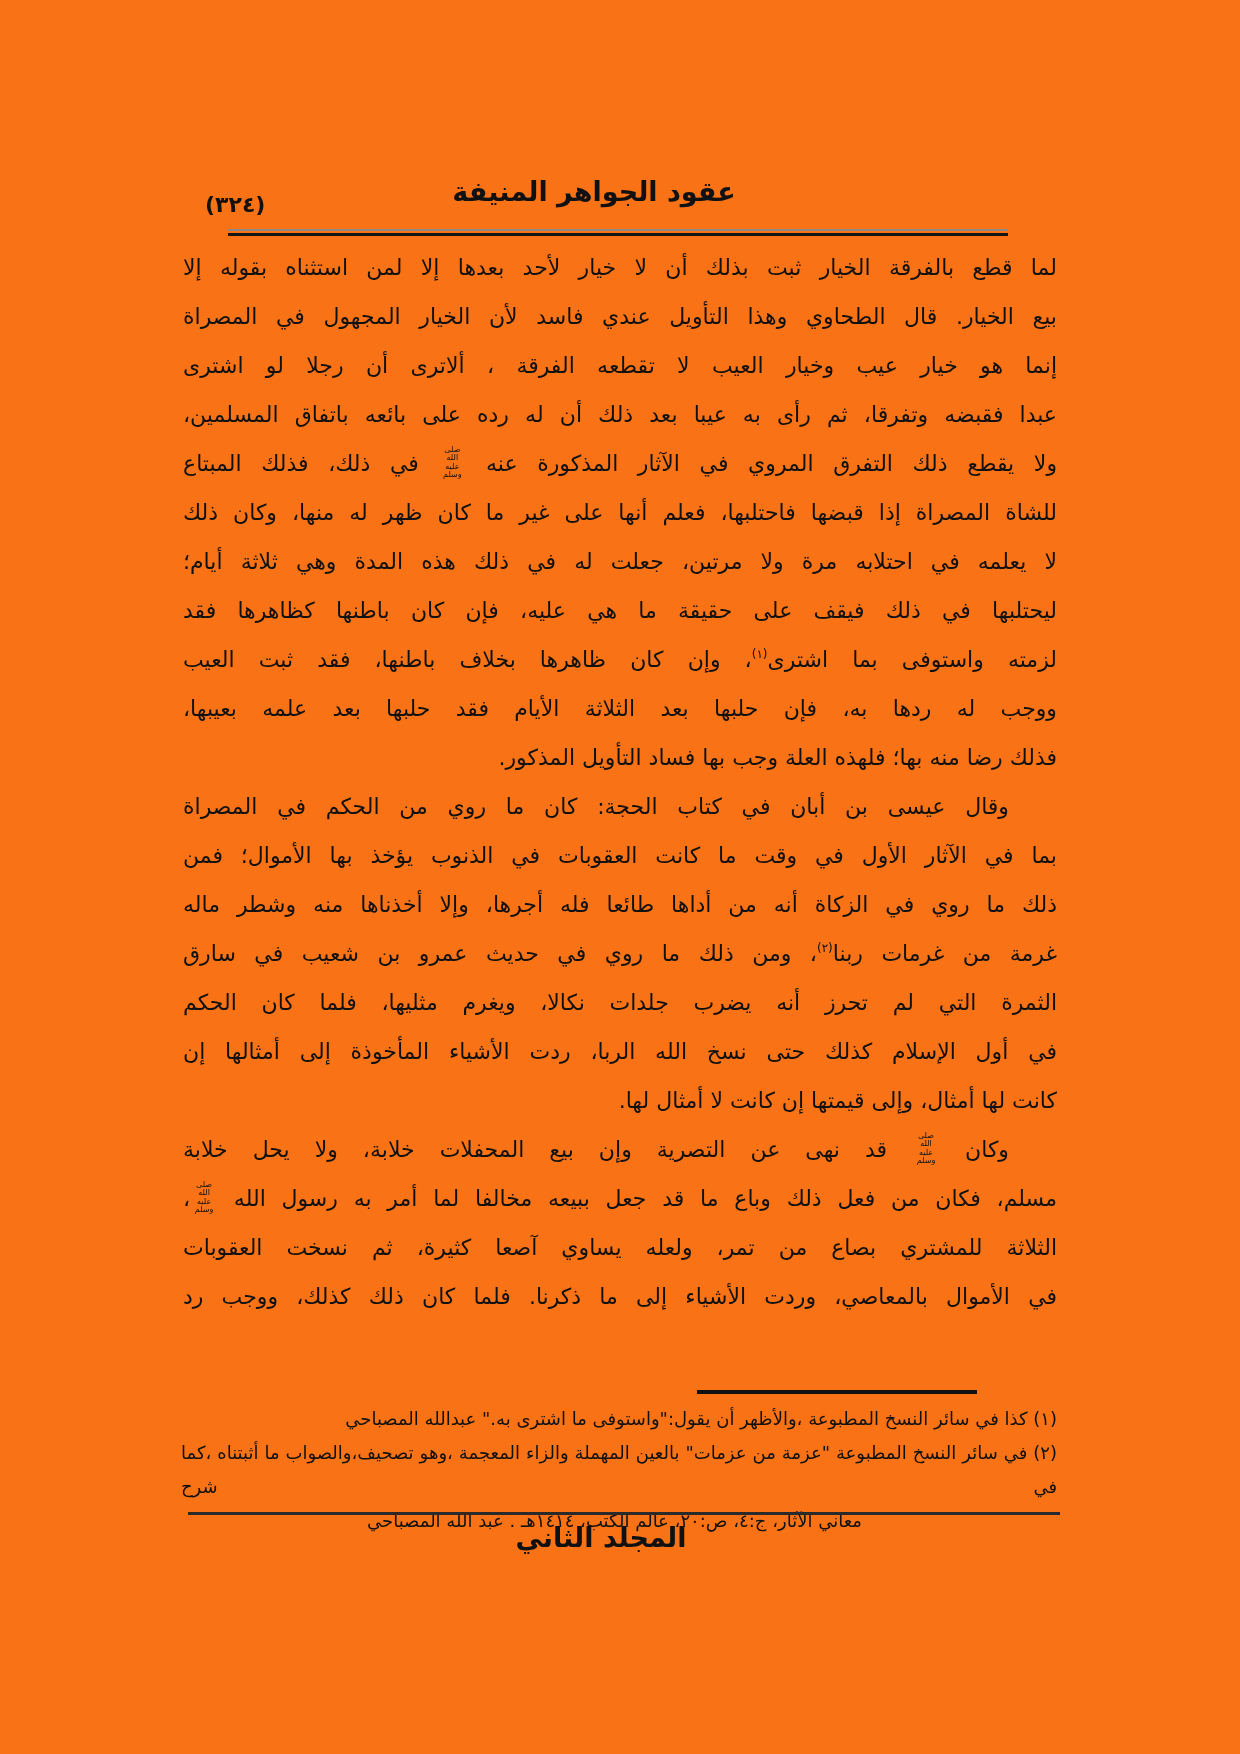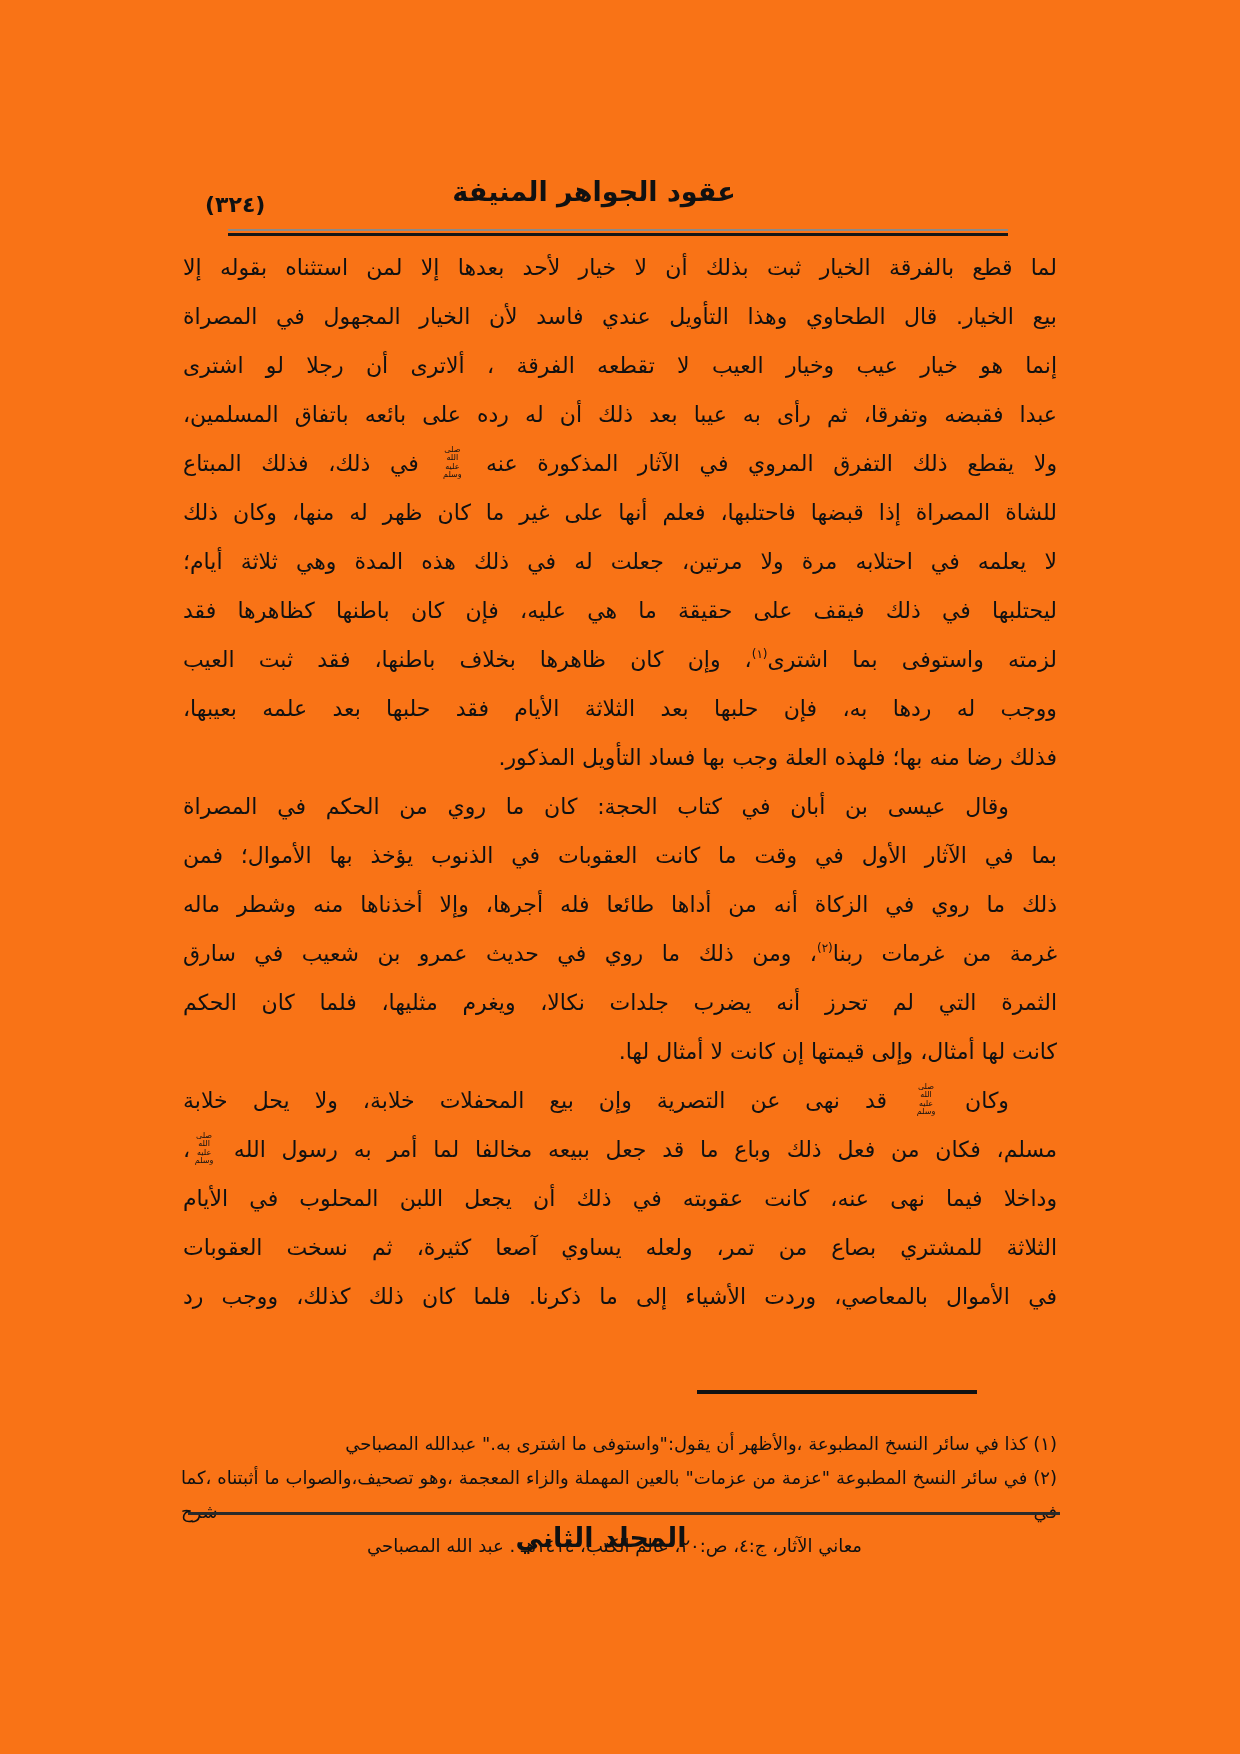--- a/index.html
+++ b/index.html
@@ -84,21 +84,20 @@
     width: 280px;
     height: 4px;
     background: #121212;
   }
   .footnotes {
     position: absolute;
     top: 1402px;
     right: 183px;
     width: 876px;
     font-size: 18px;
-    margin-top: 25px;
   }
   .fnline {
     line-height: 34px;
     text-align: justify;
     text-align-last: justify;
     text-justify: inter-word;
   }
   .fnline.end { text-align-last: right; }
   .fnline.cont { padding-right: 195px; text-align-last: right; }
   
@@ -141,24 +140,24 @@
       <div class="bline">لا يعلمه في احتلابه مرة ولا مرتين، جعلت له في ذلك هذه المدة وهي ثلاثة أيام؛</div>
       <div class="bline">ليحتلبها في ذلك فيقف على حقيقة ما هي عليه، فإن كان باطنها كظاهرها فقد</div>
       <div class="bline">لزمته واستوفى بما اشترى<sup class="fnref">(١)</sup>، وإن كان ظاهرها بخلاف باطنها، فقد ثبت العيب</div>
       <div class="bline">ووجب له ردها به، فإن حلبها بعد الثلاثة الأيام فقد حلبها بعد علمه بعيبها،</div>
       <div class="bline end">فذلك رضا منه بها؛ فلهذه العلة وجب بها فساد التأويل المذكور.</div>
       <div class="bline indent">وقال عيسى بن أبان في كتاب الحجة: كان ما روي من الحكم في المصراة</div>
       <div class="bline">بما في الآثار الأول في وقت ما كانت العقوبات في الذنوب يؤخذ بها الأموال؛ فمن</div>
       <div class="bline">ذلك ما روي في الزكاة أنه من أداها طائعا فله أجرها، وإلا أخذناها منه وشطر ماله</div>
       <div class="bline">غرمة من غرمات ربنا<sup class="fnref">(٢)</sup>، ومن ذلك ما روي في حديث عمرو بن شعيب في سارق</div>
       <div class="bline">الثمرة التي لم تحرز أنه يضرب جلدات نكالا، ويغرم مثليها، فلما كان الحكم</div>
+      <div class="bline">في أول الإسلام كذلك حتى نسخ الله الربا، ردت الأشياء المأخوذة إلى أمثالها إن</div>
       <div class="bline end">كانت لها أمثال، وإلى قيمتها إن كانت لا أمثال لها.</div>
       <div class="bline indent">وكان <span class="saw">صلى الله عليه وسلم</span> قد نهى عن التصرية وإن بيع المحفلات خلابة، ولا يحل خلابة</div>
       <div class="bline">مسلم، فكان من فعل ذلك وباع ما قد جعل ببيعه مخالفا لما أمر به رسول الله <span class="saw">صلى الله عليه وسلم</span>،</div>
-      <div class="bline">وداخلا فيما نهى عنه، كانت عقوبته في ذلك أن يجعل اللبن المحلوب في الأيام</div>
       <div class="bline">الثلاثة للمشتري بصاع من تمر، ولعله يساوي آصعا كثيرة، ثم نسخت العقوبات</div>
       <div class="bline">في الأموال بالمعاصي، وردت الأشياء إلى ما ذكرنا. فلما كان ذلك كذلك، ووجب رد</div>
     </div>
 
   <div class="footnote-separator"></div>
 
   <div class="footnotes">
       <div class="fnline end">(١) كذا في سائر النسخ المطبوعة ،والأظهر أن يقول:"واستوفى ما اشترى به." عبدالله المصباحي</div>
       <div class="fnline">(٢) في سائر النسخ المطبوعة "عزمة من عزمات" بالعين المهملة والزاء المعجمة ،وهو تصحيف،والصواب ما أثبتناه ،كما في شرح</div>
       <div class="fnline cont">معاني الآثار، ج:٤، ص:٢٠، عالم الكتب، ١٤١٤هـ . عبد الله المصباحي</div>

